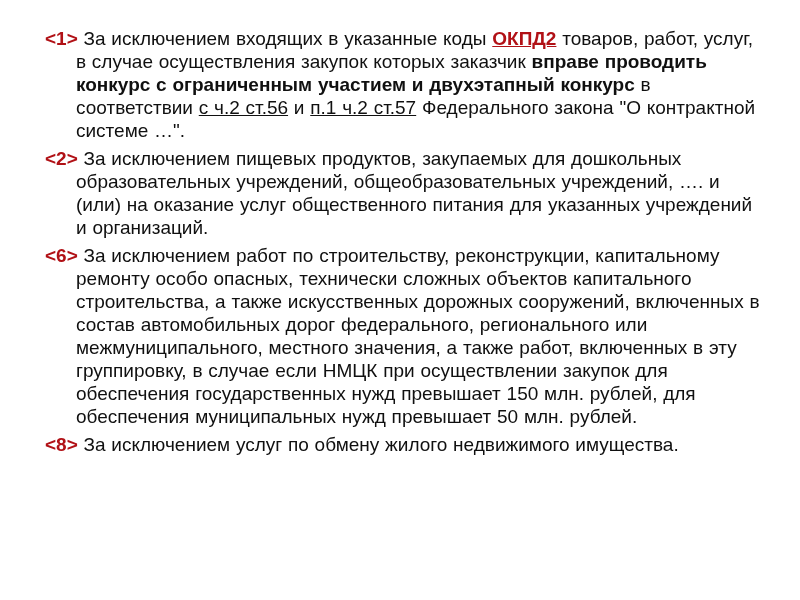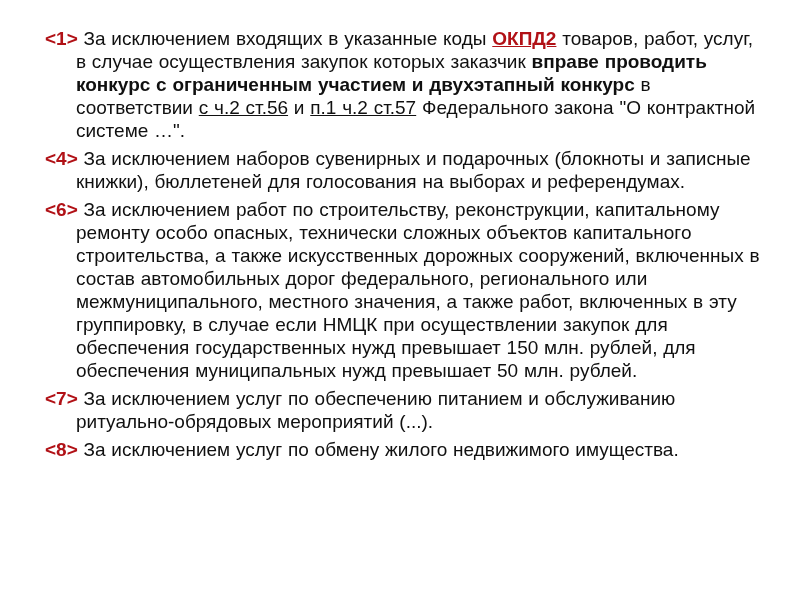--- a/index.html
+++ b/index.html
@@ -39,18 +39,17 @@
     font-weight: bold;
     text-decoration: underline;
   }
 </style>
 </head>
 <body>
 
 <div class="slide">
   <div class="footnotes">
       <p class="footnote"><span class="marker">&lt;1&gt;</span> <span class="seg-normal">За исключением входящих в указанные коды </span><span class="seg-red-bold-underline">ОКПД2</span><span class="seg-normal"> товаров, работ, услуг, в случае осуществления закупок которых заказчик </span><span class="seg-bold">вправе проводить конкурс с ограниченным участием и двухэтапный конкурс</span><span class="seg-normal"> в соответствии </span><span class="seg-underline">с ч.2 ст.56</span><span class="seg-normal"> и </span><span class="seg-underline">п.1 ч.2 ст.57</span><span class="seg-normal"> Федерального закона "О контрактной системе …".</span></p>
-      <p class="footnote"><span class="marker">&lt;4&gt;</span> <span class="seg-normal">За исключением наборов сувенирных и подарочных (блокноты и записные книжки), бюллетеней для голосования на выборах и референдумах.</span></p>
+      <p class="footnote"><span class="marker">&lt;2&gt;</span> <span class="seg-normal">За исключением пищевых продуктов, закупаемых для дошкольных образовательных учреждений, общеобразовательных учреждений, …. и (или) на оказание услуг общественного питания для указанных учреждений и организаций.</span></p>
       <p class="footnote"><span class="marker">&lt;6&gt;</span> <span class="seg-normal">За исключением работ по строительству, реконструкции, капитальному ремонту особо опасных, технически сложных объектов капитального строительства, а также искусственных дорожных сооружений, включенных в состав автомобильных дорог федерального, регионального или межмуниципального, местного значения, а также работ, включенных в эту группировку, в случае если НМЦК при осуществлении закупок для обеспечения государственных нужд превышает 150 млн. рублей, для обеспечения муниципальных нужд превышает 50 млн. рублей.</span></p>
-      <p class="footnote"><span class="marker">&lt;7&gt;</span> <span class="seg-normal">За исключением услуг по обеспечению питанием и обслуживанию ритуально-обрядовых мероприятий (...).</span></p>
       <p class="footnote"><span class="marker">&lt;8&gt;</span> <span class="seg-normal">За исключением услуг по обмену жилого недвижимого имущества.</span></p>
     </div>
 </div>
 
 </body></html>

